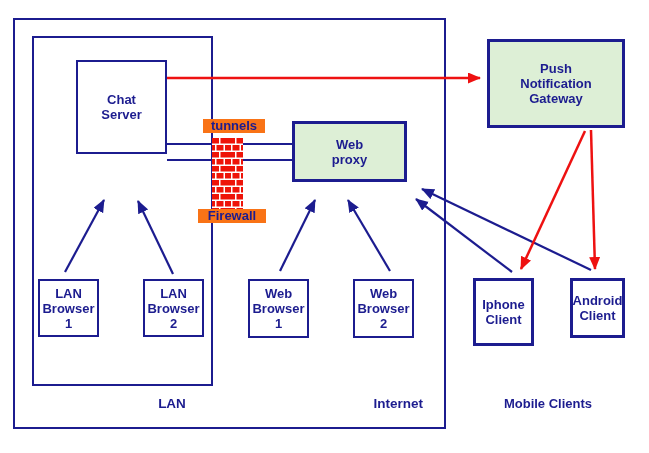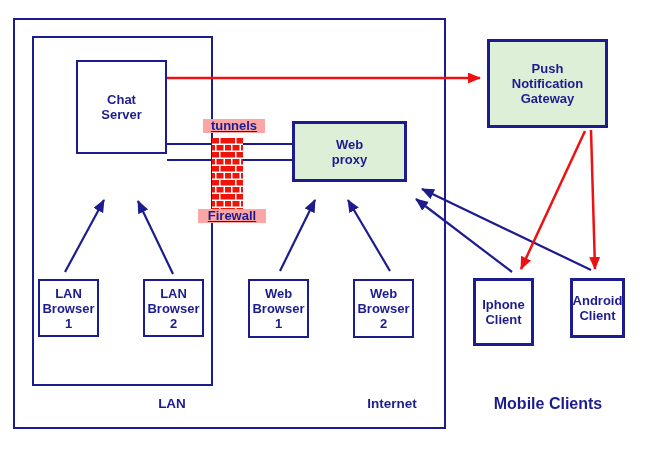--- a/index.html
+++ b/index.html
@@ -14,37 +14,37 @@
     color:#1c1c8f;font-weight:bold;font-size:13px;line-height:15px;white-space:pre-line;
   }
   .node.green{background:#ddefd6;border-width:3px;}
   .node.thick{border-width:3px;}
   #lines{position:absolute;left:0;top:0;z-index:3;pointer-events:none;}
   #firewall{position:absolute;left:212px;top:138px;width:31px;height:72px;z-index:4;}
   .lbl{
     position:absolute;color:#1c1c8f;font-weight:bold;font-size:13px;line-height:14px;
     text-align:center;z-index:5;white-space:nowrap;
   }
-  .lbl.bg{background:#fca5a5;padding:0 1px;text-decoration:underline;}
+  .lbl.bg{background:#f97316;padding:0 1px;}
 </style>
 </head>
 <body>
 
 <div id="stage">
 
   <div class="zone" style="left:13px;top:18px;width:433px;height:411px;"></div>
   <div class="zone" style="left:32px;top:36px;width:181px;height:350px;"></div>
 
   <div class="node" style="left:76px;top:60px;width:91px;height:94px;">Chat
 Server</div>
 
   <div class="node green" style="left:292px;top:121px;width:115px;height:61px;">Web
 proxy</div>
 
-  <div class="node green" style="left:487px;top:39px;width:121px;height:89px;">Push
+  <div class="node green" style="left:487px;top:39px;width:138px;height:89px;">Push
 Notification
 Gateway</div>
 
   <div class="node" style="left:38px;top:279px;width:61px;height:58px;">LAN
 Browser
 1</div>
 
   <div class="node" style="left:143px;top:279px;width:61px;height:58px;">LAN
 Browser
 2</div>
@@ -102,17 +102,17 @@
     <rect width="31" height="72" fill="url(#bricks)"></rect>
   </svg>
 
 
   <div class="lbl bg" style="left:203px;top:119px;width:60px;">tunnels</div>
 
   <div class="lbl bg" style="left:198px;top:209px;width:66px;text-align:center;">Firewall</div>
 
   <div class="lbl" style="left:142px;top:397px;width:60px;font-size:13.5px;">LAN</div>
 
-  <div class="lbl" style="left:361px;top:397px;width:62px;font-size:13.5px;">Internet</div>
+  <div class="lbl" style="left:361px;top:397px;width:62px;font-size:13.5px;text-align:right;">Internet</div>
 
-  <div class="lbl" style="left:492px;top:397px;width:112px;font-size:16px;">Mobile Clients</div>
+  <div class="lbl" style="left:492px;top:397px;width:112px;font-size:13px;">Mobile Clients</div>
 
 </div>
 
 </body></html>

